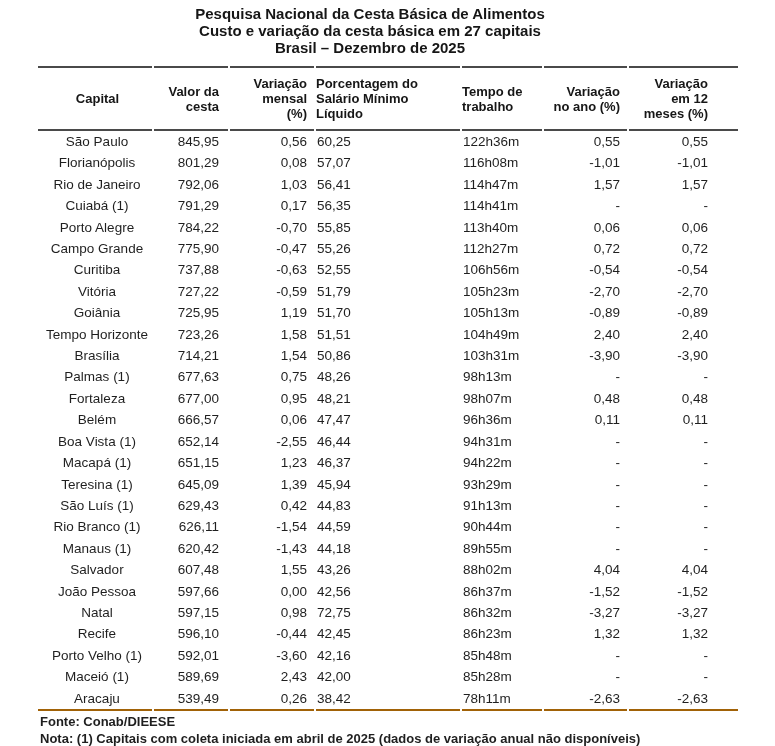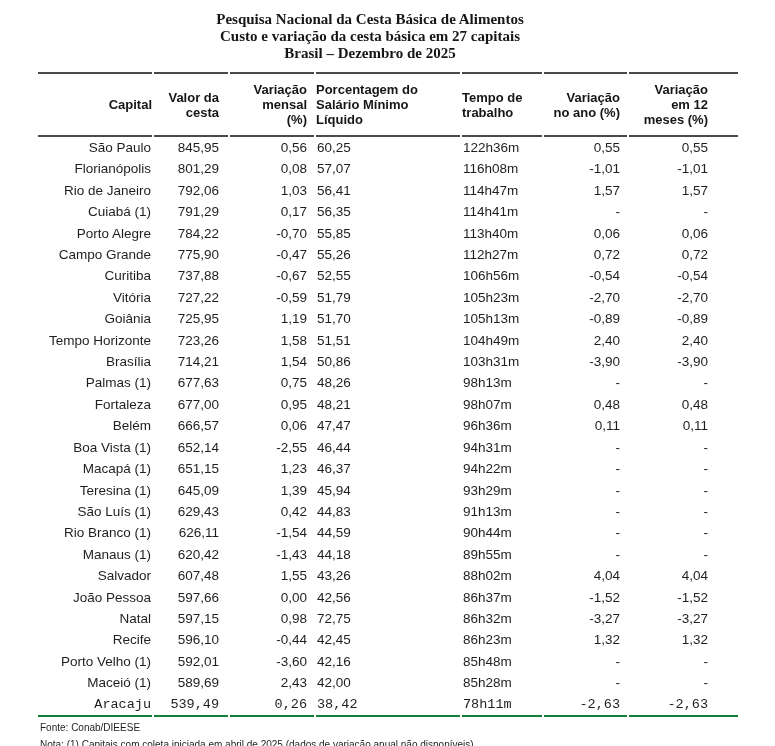--- a/index.html
+++ b/index.html
@@ -10,24 +10,23 @@
     color: #1f1f1f;
   }
   .page {
     position: relative;
     width: 775px;
     height: 746px;
     background: #ffffff;
     overflow: hidden;
   }
   .titles {
-    padding-top: 11px;
+    padding-top: 5px;
     width: 740px;
     text-align: center;
-    font-family: Liberation Serif, serif;
   }
   .title-line {
     font-size: 15px;
     font-weight: bold;
     line-height: 17px;
     color: #161616;
     letter-spacing: 0px;
   }
   table.cesta {
     margin-left: 36px;
@@ -50,39 +49,39 @@
     padding: 2px 0;
     color: #161616;
   }
   tbody td {
     line-height: 19.4px;
     white-space: nowrap;
     overflow: hidden;
     color: #1f1f1f;
   }
   tbody tr:last-child td {
-    border-bottom: 2px solid #15803d;
-    font-family: Liberation Mono, monospace;
+    border-bottom: 2px solid #a16207;
   }
   
-  .col-capital            { text-align: right;  padding-left: 5px;  }
+  .col-capital            { text-align: center;  padding-left: 5px;  }
   .col-valor_cesta        { text-align: right; padding-right: 9px; }
   .col-var_mensal         { text-align: right; padding-right: 7px; }
   .col-pct_salario_minimo { text-align: left; padding-right: 10px;}
   .col-tempo_trabalho     { text-align: left; padding-right: 7px; }
   .col-var_ano            { text-align: right; padding-right: 7px; }
   .col-var_12m            { text-align: right; padding-right: 30px;}
   .footer-block {
     margin-left: 40px;
     margin-top: 2px;
   }
   .fonte-line, .nota-line {
-    font-size: 10px;
+    font-size: 13px;
     line-height: 17.5px;
     color: #1f1f1f;
+    font-weight: bold;
   }
 </style>
 </head>
 <body>
 
 <div class="page">
 
   <div class="titles">
     <div class="title-line">Pesquisa Nacional da Cesta Básica de Alimentos</div>
     <div class="title-line">Custo e variação da cesta básica em 27 capitais</div>
@@ -170,21 +169,21 @@
           <td class="col-valor_cesta">775,90</td>
           <td class="col-var_mensal">-0,47</td>
           <td class="col-pct_salario_minimo">55,26</td>
           <td class="col-tempo_trabalho">112h27m</td>
           <td class="col-var_ano">0,72</td>
           <td class="col-var_12m">0,72</td>
         </tr>
         <tr>
           <td class="col-capital">Curitiba</td>
           <td class="col-valor_cesta">737,88</td>
-          <td class="col-var_mensal">-0,67</td>
+          <td class="col-var_mensal">-0,63</td>
           <td class="col-pct_salario_minimo">52,55</td>
           <td class="col-tempo_trabalho">106h56m</td>
           <td class="col-var_ano">-0,54</td>
           <td class="col-var_12m">-0,54</td>
         </tr>
         <tr>
           <td class="col-capital">Vitória</td>
           <td class="col-valor_cesta">727,22</td>
           <td class="col-var_mensal">-0,59</td>
           <td class="col-pct_salario_minimo">51,79</td>

